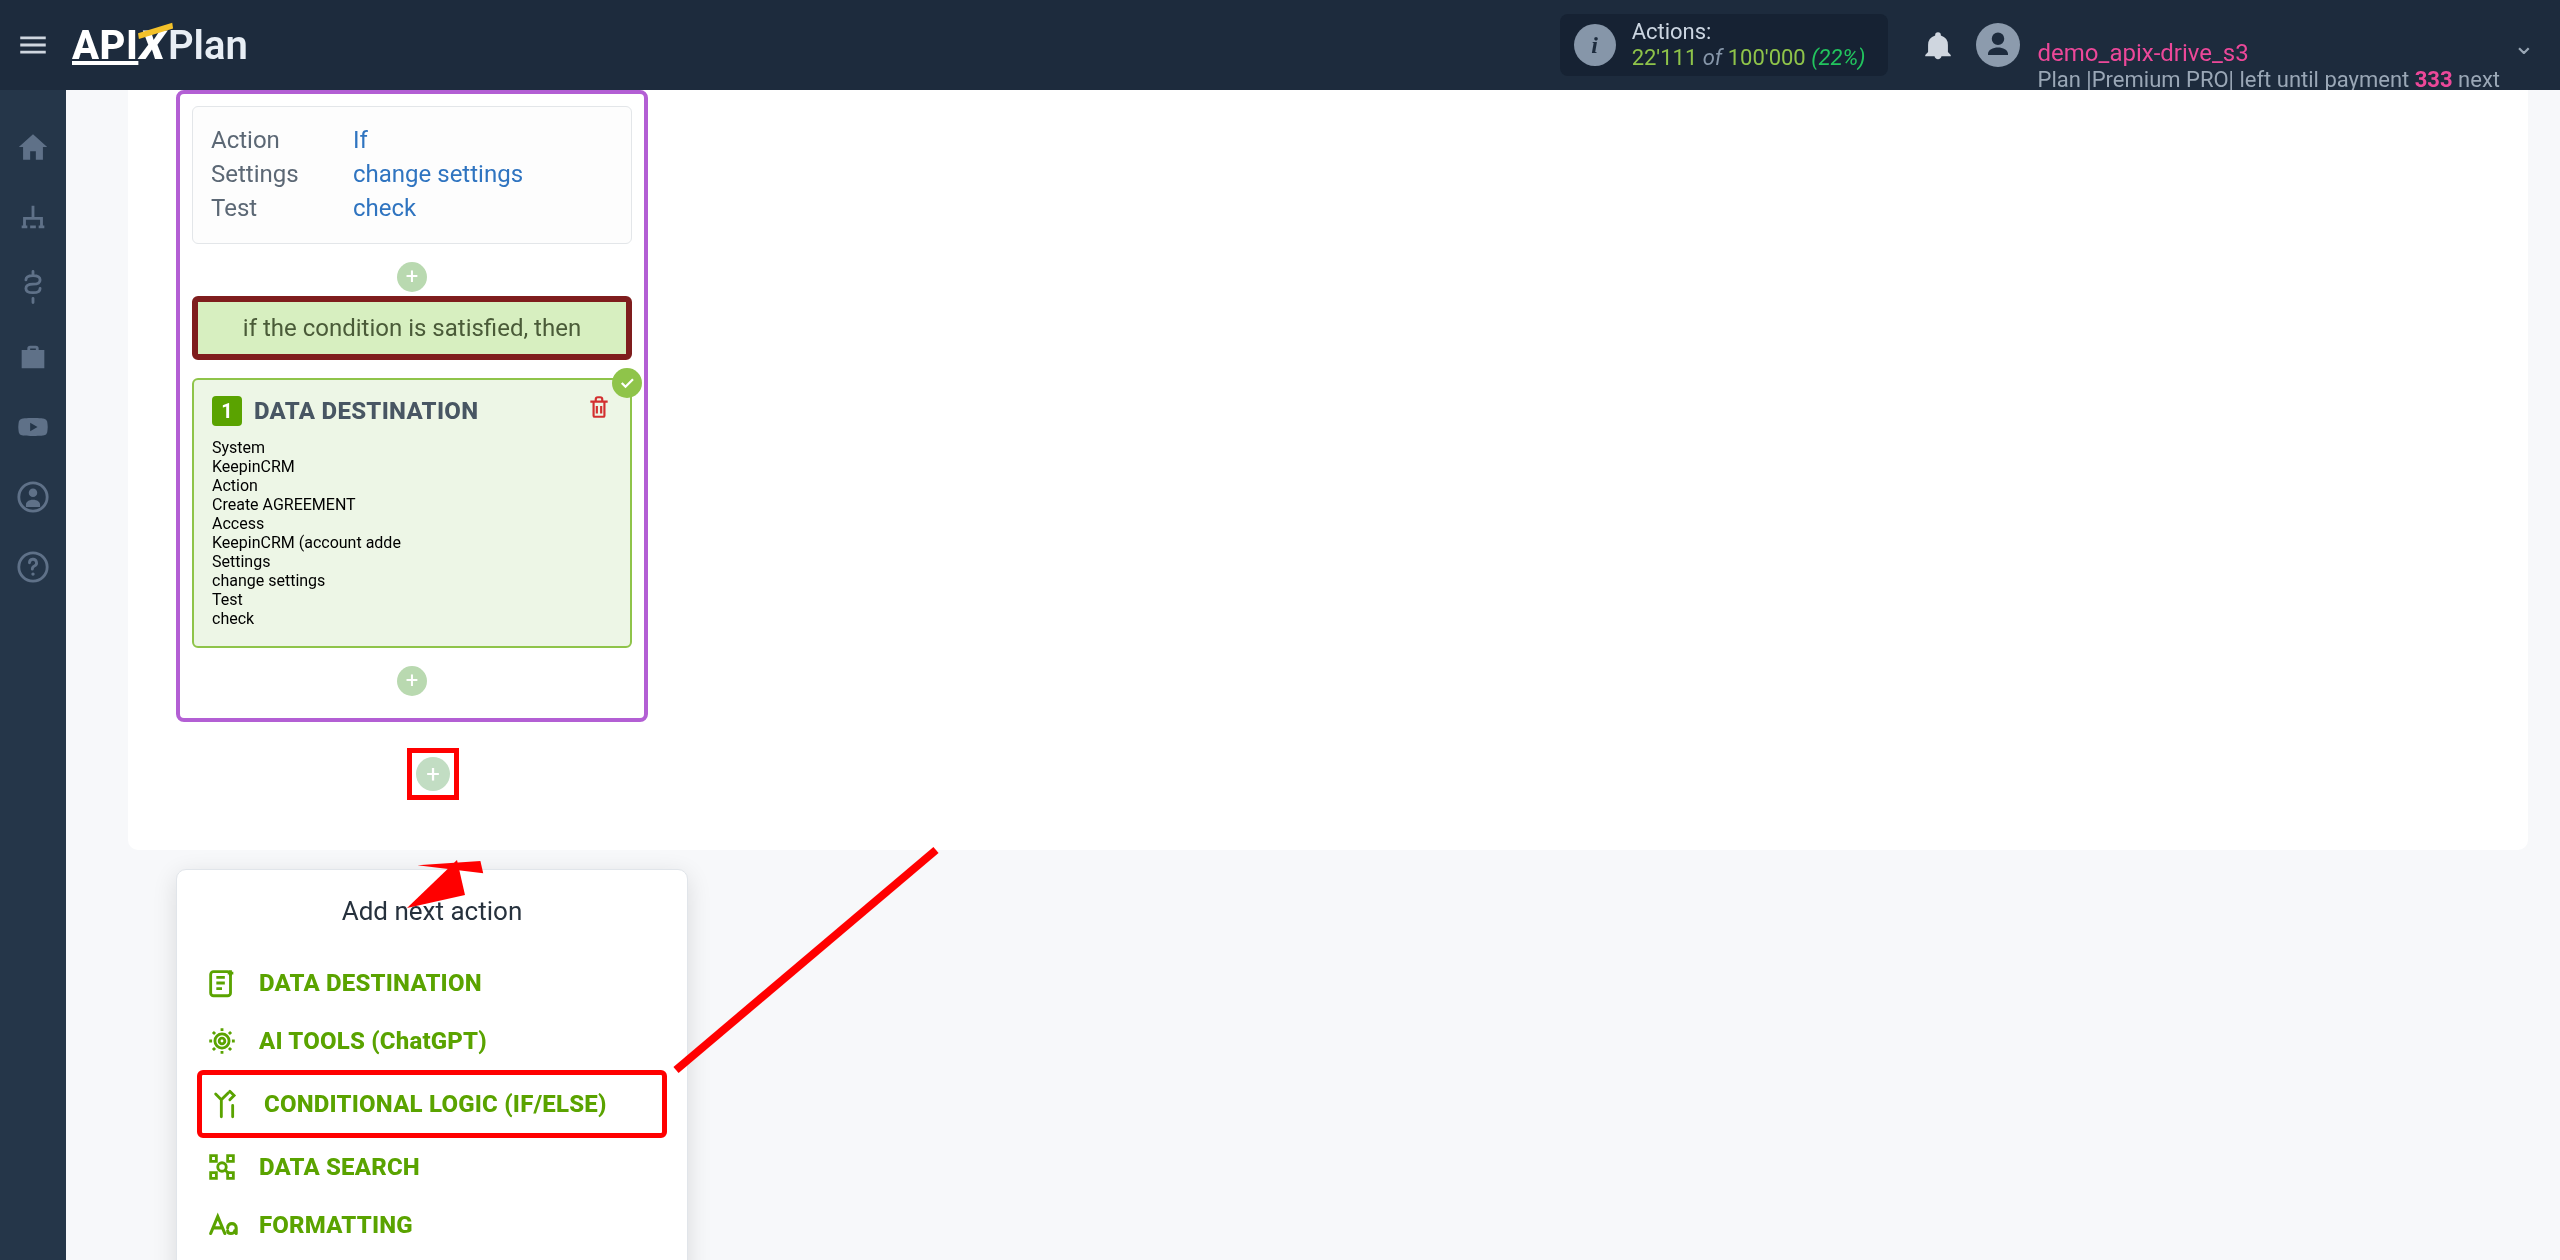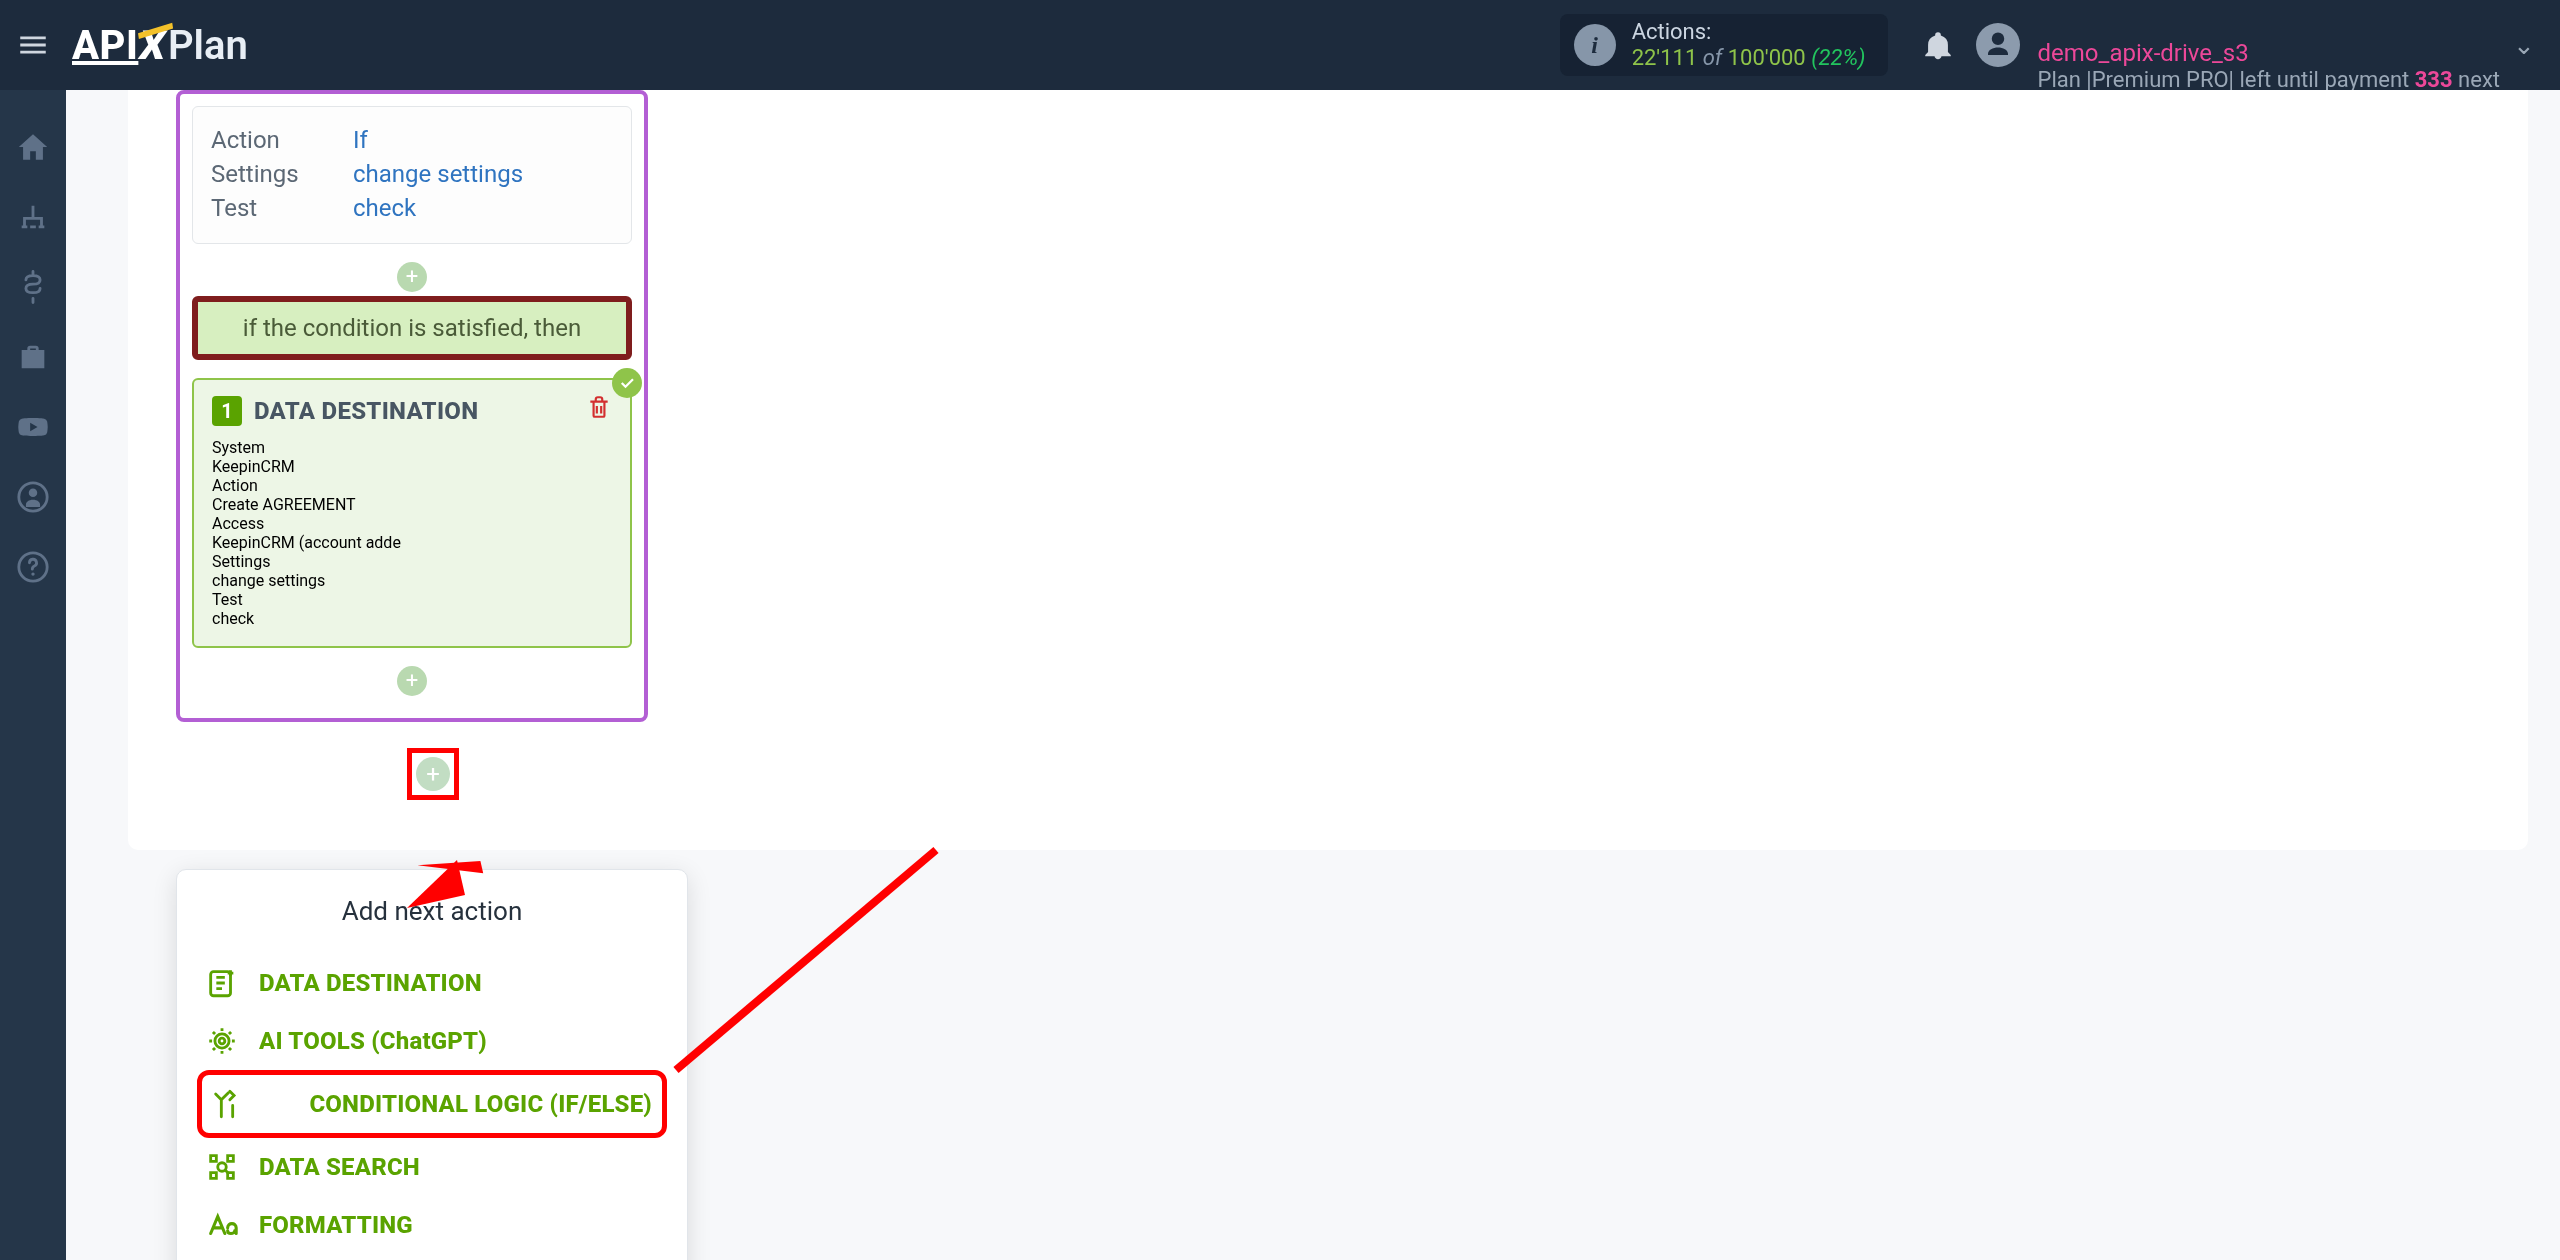--- a/index.html
+++ b/index.html
@@ -185,21 +185,21 @@
     text-align: center; color: #26313d; font-size: 26px; margin-bottom: 28px;
   }
   .menu-item {
     display: flex; align-items: center; gap: 20px;
     padding: 12px 10px 12px 8px;
     color: #5aa300; font-weight: 800; font-size: 24px;
     letter-spacing: 0.2px;
     cursor: pointer;
   }
   .menu-item .mi-ico { width: 34px; height: 34px; color: #5aa300; flex-shrink: 0; }
-  .menu-item.redbox { border: 5px solid #ff0000; border-radius: 12px; justify-content: space-between; }
+  .menu-item.redbox { border: 5px solid #ff0000; border-radius: 6px; }
 
   
   .redarrow {
     position: absolute;
     left: 636px; top: 840px;
     width: 340px; height: 280px;
     z-index: 6;
     pointer-events: none;
   }
   .rh {

